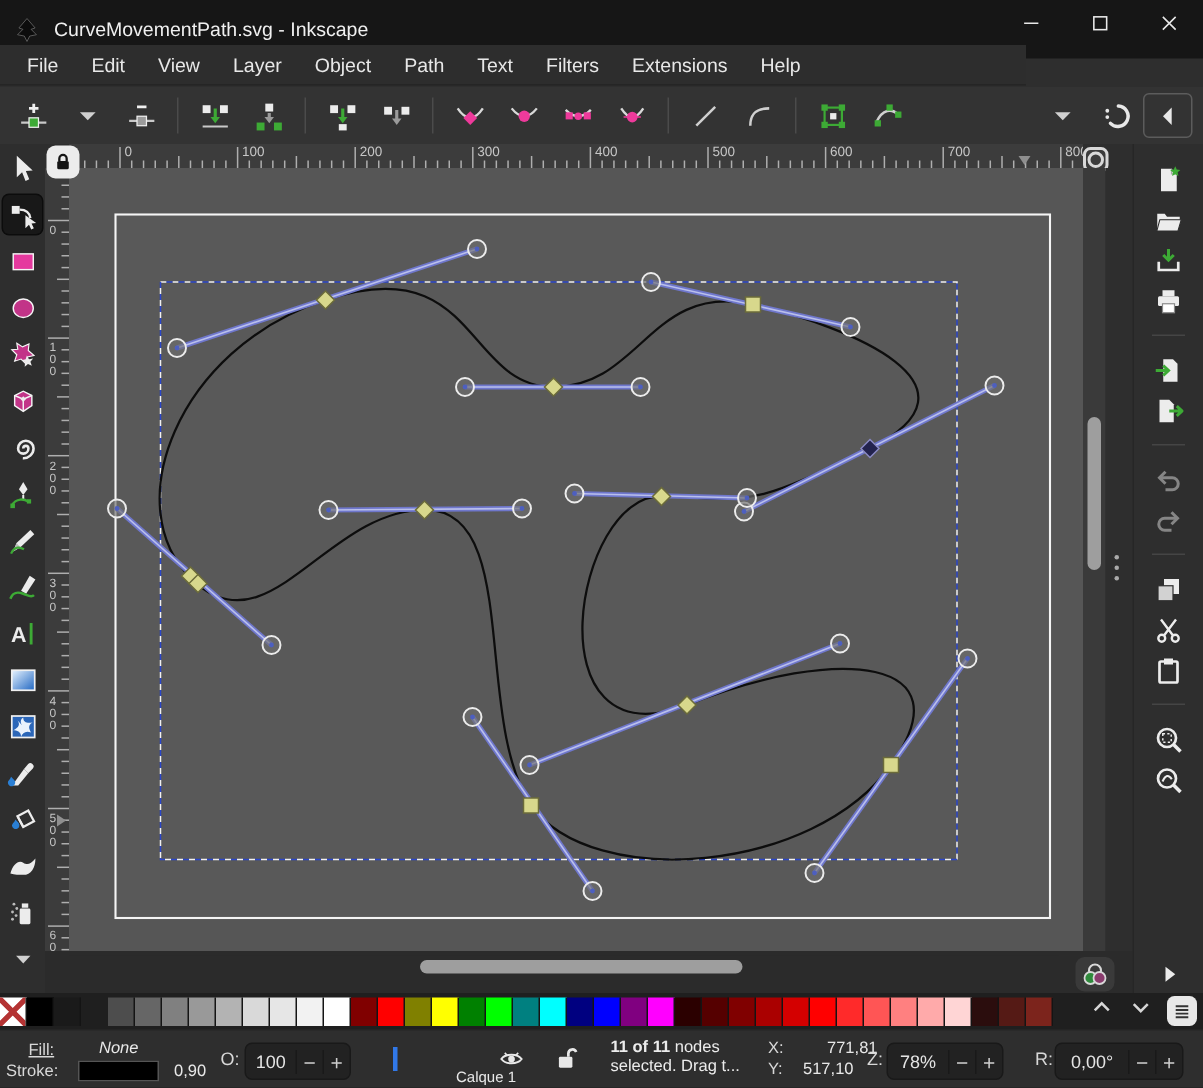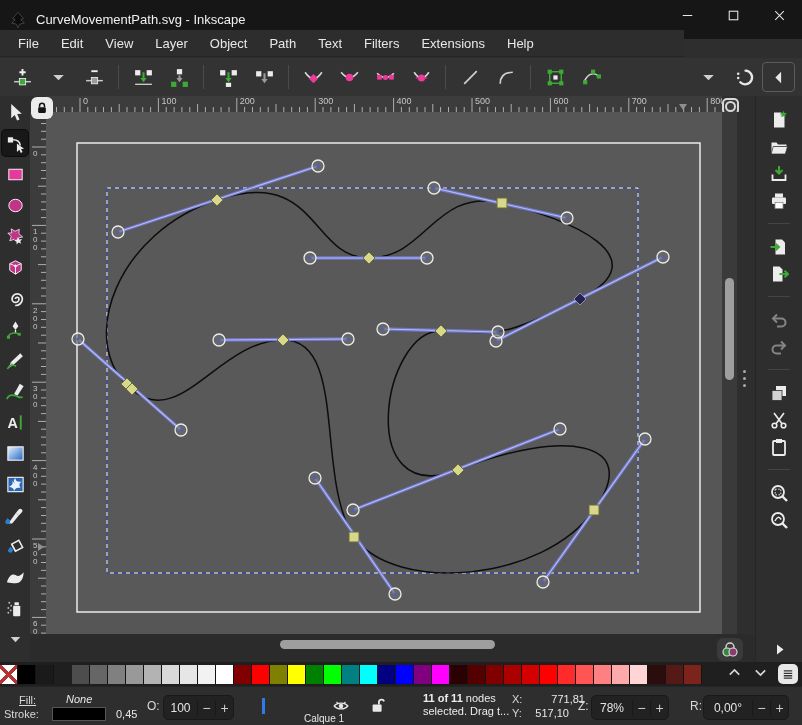--- a/index.html
+++ b/index.html
@@ -76,21 +76,21 @@
   .statusbar{position:absolute;left:0;top:686px;width:802px;height:39px;background:#2e2e2e;font-size:11px;border-top:1px solid #242424;}
   .slabel{position:absolute;color:#d8d8d8;}
   .sval{position:absolute;color:#e8e8e8;}
   .sbox{position:absolute;height:25px;background:#222222;border:1px solid #191919;border-radius:5px;
         display:flex;align-items:center;box-sizing:border-box;color:#e4e4e4;font-size:12px;}
   .sbox .val{flex:1;text-align:center;padding:0 6px;}
   .sbox .bminus,.sbox .bplus{width:17px;text-align:center;font-size:14px;color:#cdcdcd;}
   .sbox .bplus{border-left:1px solid #191919;}
   .sbox .bminus{border-left:1px solid #191919;}
   .layerbar{position:absolute;left:262px;top:11px;width:3px;height:16px;background:#3178e8;}
-  .msg{position:absolute;left:407px;top:5px;width:100px;line-height:13px;color:#ececec;margin-left:16px;}
+  .msg{position:absolute;left:407px;top:5px;width:100px;line-height:13px;color:#ececec;}
   .stat-swatch{position:absolute;left:52px;top:20px;width:52px;height:12px;background:#000;border:1px solid #555;}
 </style>
 </head>
 <body>
 
 <div class="app">
 
   <div class="titlebar">
     <span class="logo">
       <svg viewBox="0 0 20 20">
@@ -808,21 +808,21 @@
           <path d="M4 5.5 H16 M4 9 H16 M4 12.5 H16 M4 16 H16" stroke="#333" stroke-width="1.8"></path>
         </svg>
       </span>
   </div>
 
   <div class="statusbar">
     <span class="slabel" style="left:19px;top:7px;text-decoration:underline;">Fill:</span>
     <span class="sval" style="left:66px;top:6px;font-style:italic;">None</span>
     <span class="slabel" style="left:4px;top:21px;">Stroke:</span>
     <span class="stat-swatch"></span>
-    <span class="sval" style="left:116px;top:21px;">0,45</span>
+    <span class="sval" style="left:116px;top:21px;">0,90</span>
 
     <span class="slabel" style="left:147px;top:12px;font-size:12px;">O:</span>
     <div class="sbox" style="left:163px;top:8px;width:71px;">
       <span class="val">100</span>
       <span class="bminus">−</span>
       <span class="bplus">+</span>
     </div>
 
     <div class="layerbar"></div>
     <span class="sval" style="left:272px;top:26px;font-size:10px;margin-left:32px;">Calque 1</span>

